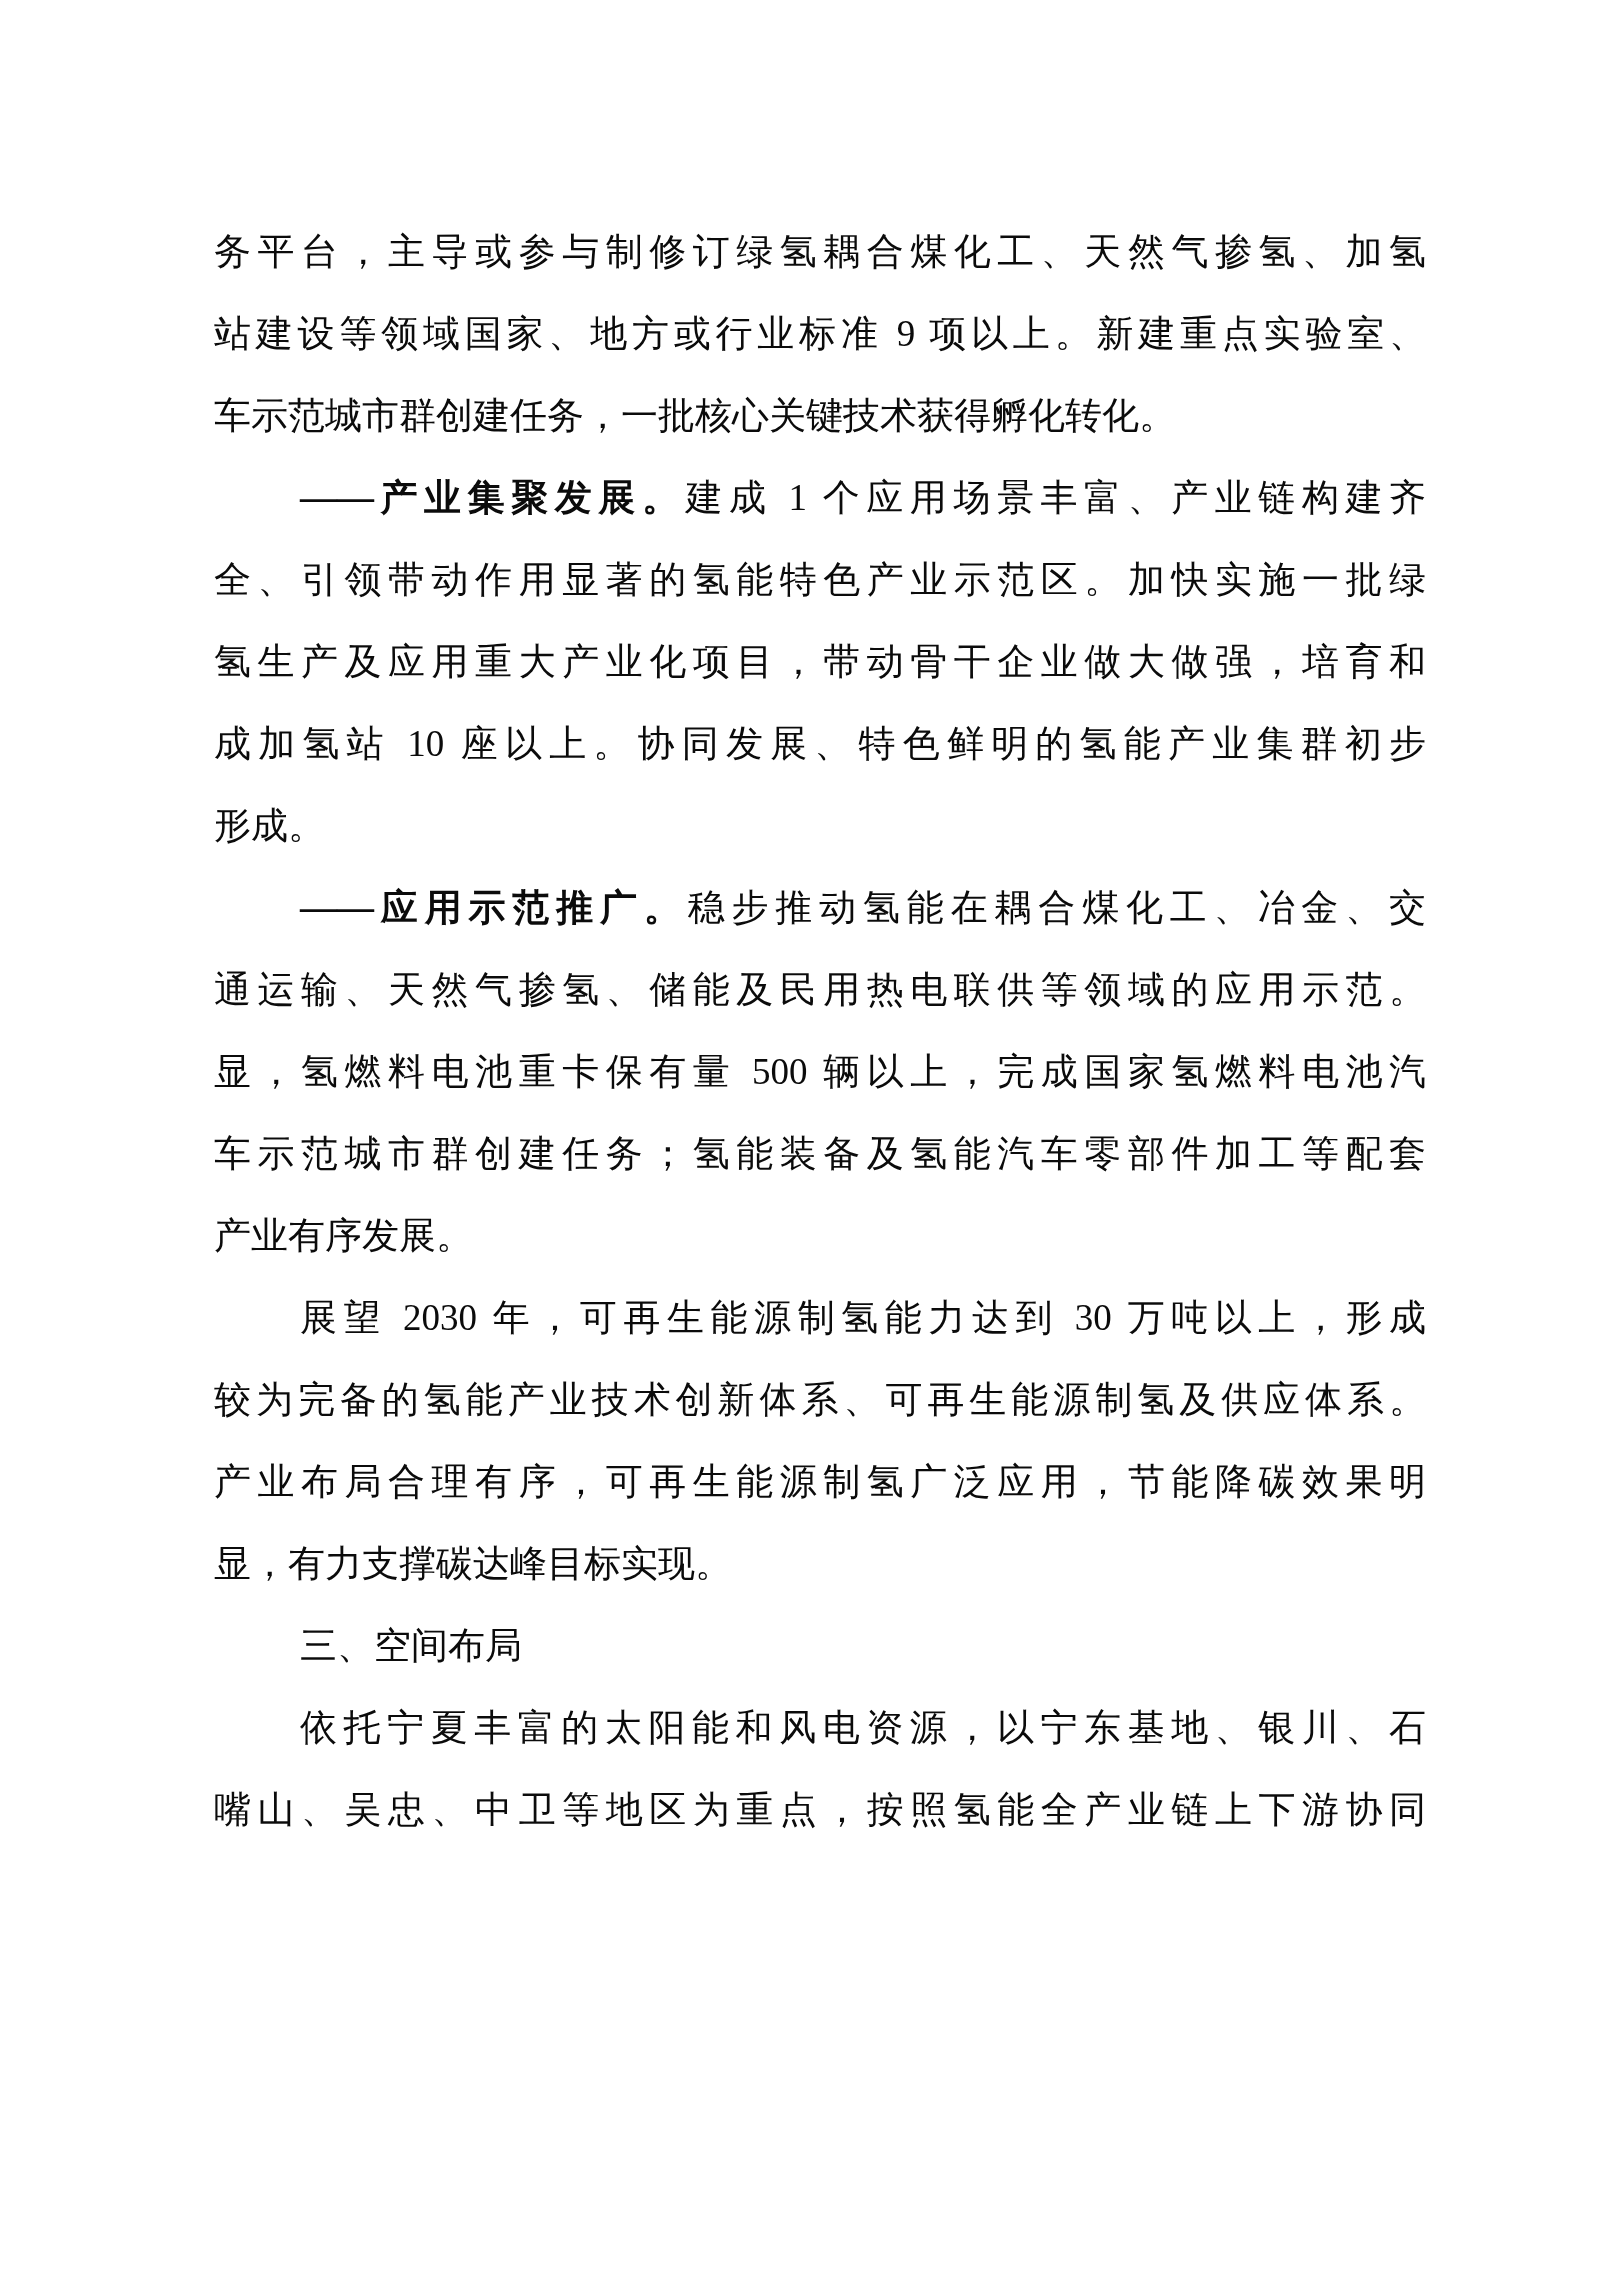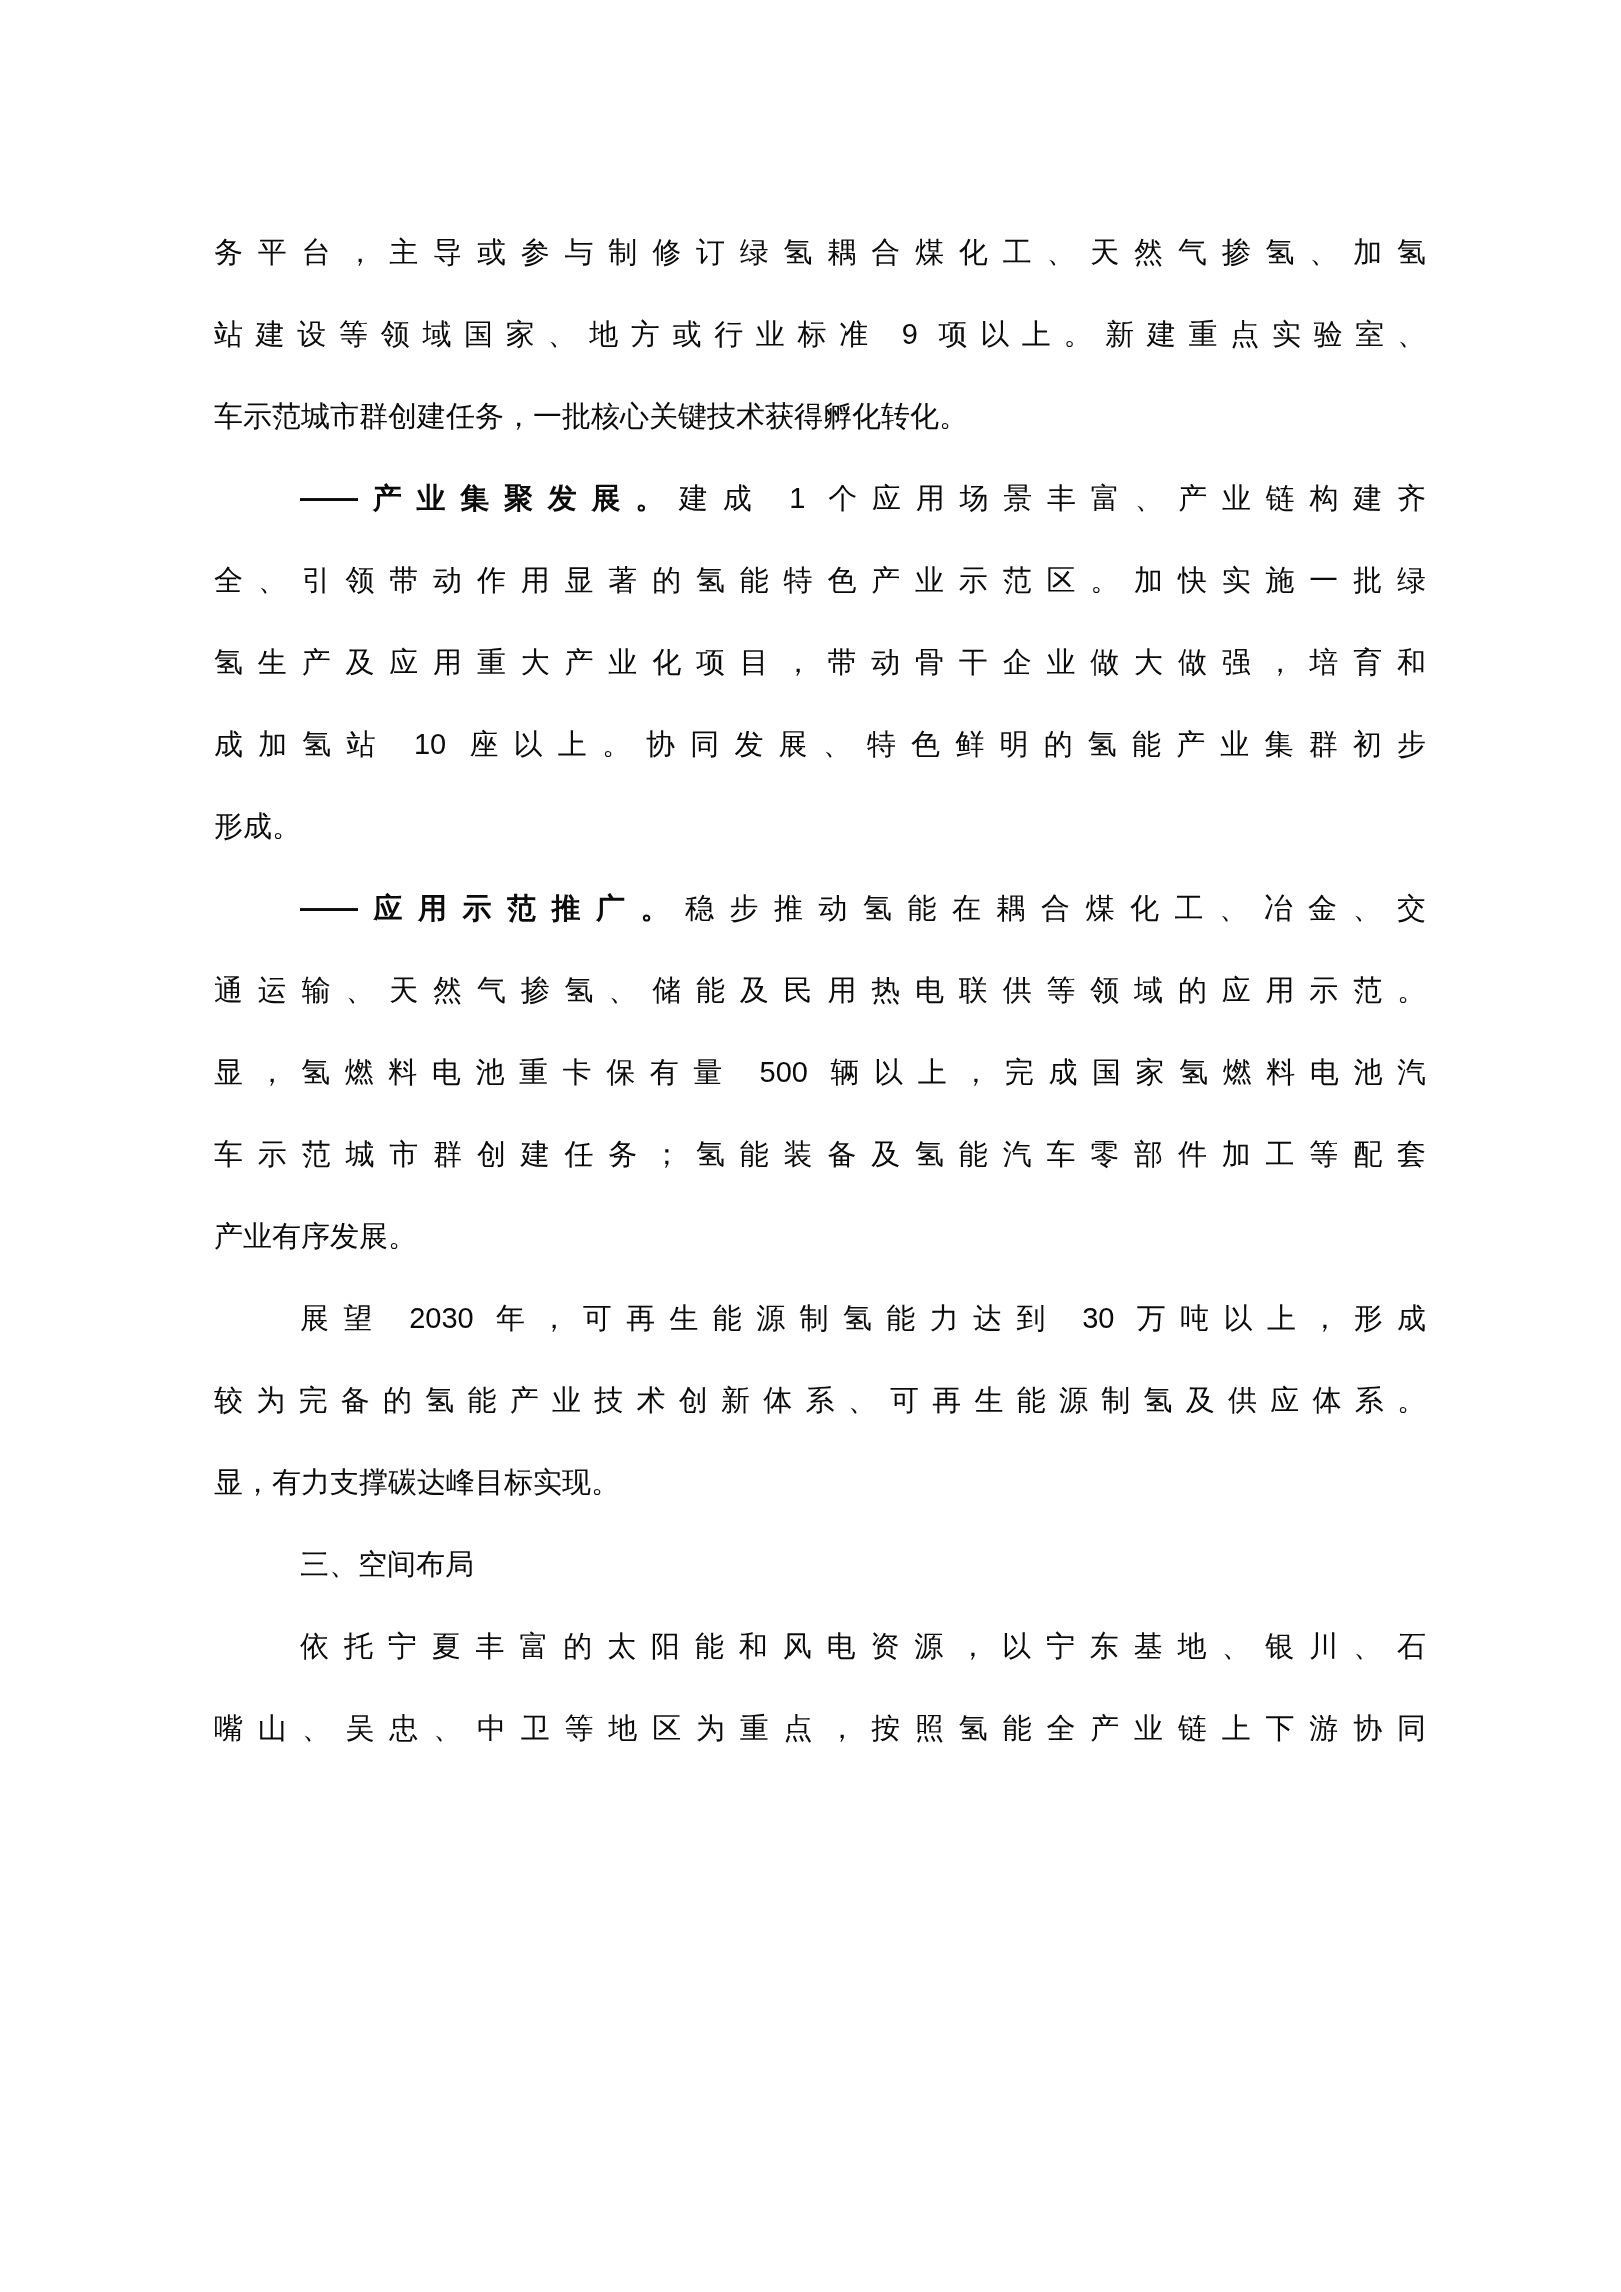--- a/index.html
+++ b/index.html
@@ -13,23 +13,23 @@
   }
   .content {
     position: absolute;
     left: 214px;
     top: 211px;
     width: 1212px;
   }
   .line {
     height: 82px;
     line-height: 82px;
-    font-size: 29px;
+    font-size: 37px;
     color: #0b0b0b;
-    font-family: Liberation Sans, sans-serif;
+    font-family: Liberation Serif, serif;
     overflow: hidden;
     text-align: left;
   }
   .line.j {
     text-align: justify;
     text-align-last: justify;
   }
   .line.ind {
     padding-left: 86px;
   }
@@ -50,19 +50,20 @@
     <div class="line j"><span class="b"></span><span>氢生产及应用重大产业化项目，带动骨干企业做大做强，培育和</span></div>
     <div class="line j"><span class="b"></span><span>成加氢站 10 座以上。协同发展、特色鲜明的氢能产业集群初步</span></div>
     <div class="line"><span class="b"></span><span>形成。</span></div>
     <div class="line j ind"><span class="b">——应用示范推广。</span><span>稳步推动氢能在耦合煤化工、冶金、交</span></div>
     <div class="line j"><span class="b"></span><span>通运输、天然气掺氢、储能及民用热电联供等领域的应用示范。</span></div>
     <div class="line j"><span class="b"></span><span>显，氢燃料电池重卡保有量 500 辆以上，完成国家氢燃料电池汽</span></div>
     <div class="line j"><span class="b"></span><span>车示范城市群创建任务；氢能装备及氢能汽车零部件加工等配套</span></div>
     <div class="line"><span class="b"></span><span>产业有序发展。</span></div>
     <div class="line j ind"><span class="b"></span><span>展望 2030 年，可再生能源制氢能力达到 30 万吨以上，形成</span></div>
     <div class="line j"><span class="b"></span><span>较为完备的氢能产业技术创新体系、可再生能源制氢及供应体系。</span></div>
+    <div class="line j"><span class="b"></span><span>产业布局合理有序，可再生能源制氢广泛应用，节能降碳效果明</span></div>
     <div class="line"><span class="b"></span><span>显，有力支撑碳达峰目标实现。</span></div>
     <div class="line ind"><span class="b"></span><span>三、空间布局</span></div>
     <div class="line j ind"><span class="b"></span><span>依托宁夏丰富的太阳能和风电资源，以宁东基地、银川、石</span></div>
     <div class="line j"><span class="b"></span><span>嘴山、吴忠、中卫等地区为重点，按照氢能全产业链上下游协同</span></div>
   </div>
 </div>
 
 
 </body></html>

